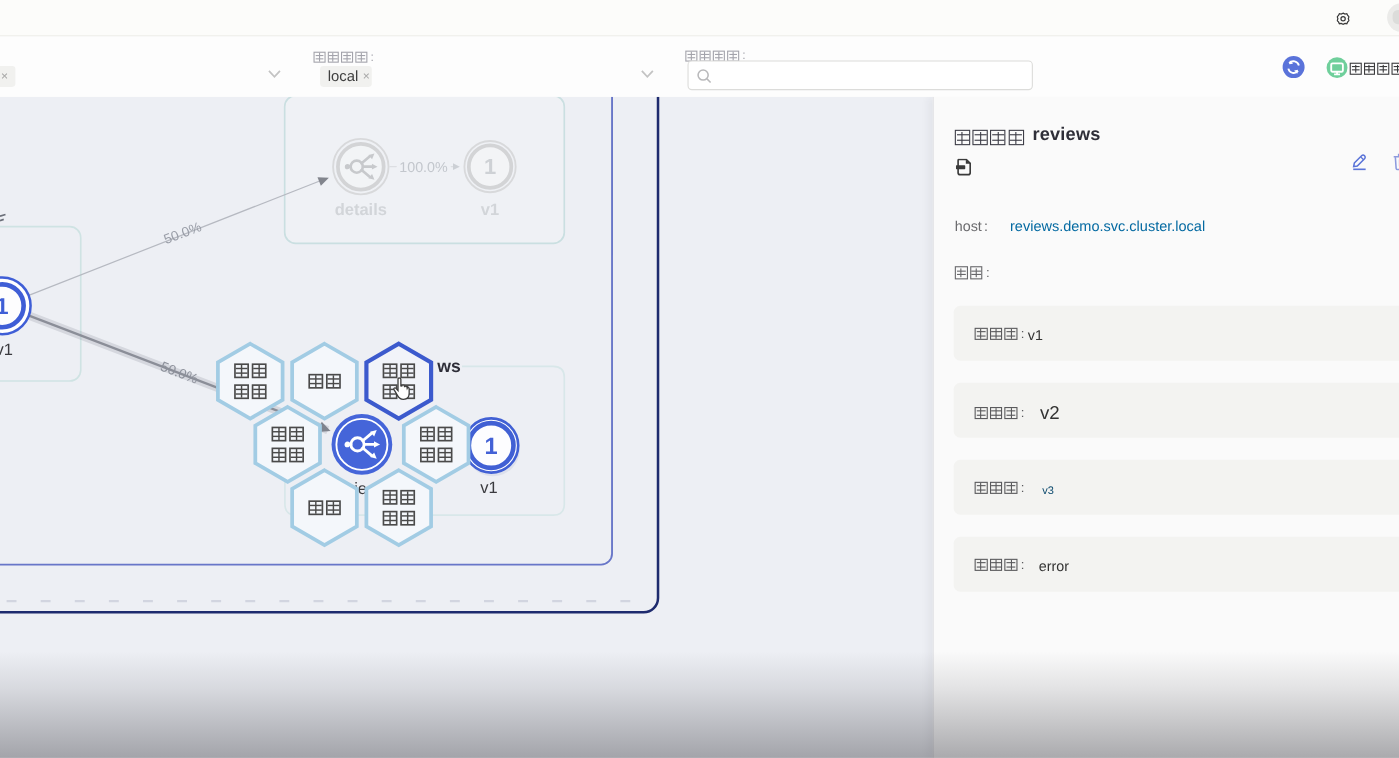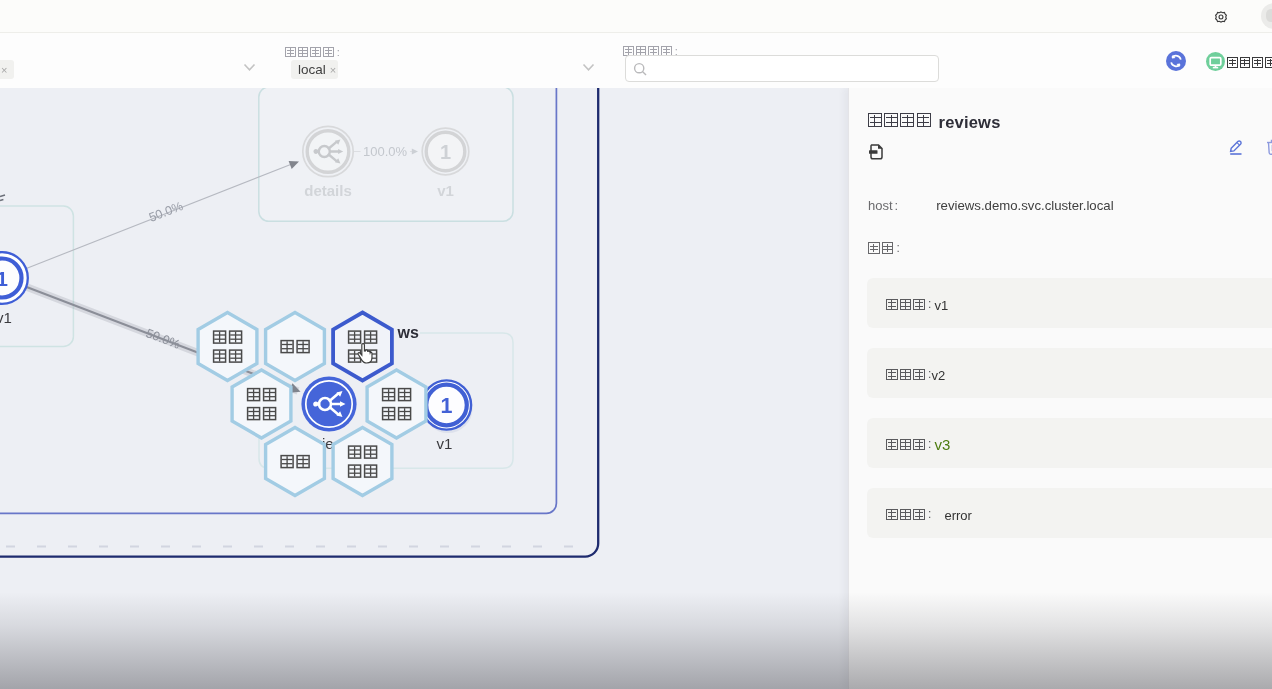--- a/index.html
+++ b/index.html
@@ -190,21 +190,21 @@
   <circle cx="329" cy="316" r="27.6" fill="#4565d9"></circle>
   <circle cx="329" cy="316" r="23.2" fill="none" stroke="#fff" stroke-width="1.7"></circle>
   <g color="#fff" transform="translate(329,316)">
         <use href="#mesh"></use>
       </g>
   <path d="M4.2 0.8 C4.8 0.2 5.9 0.4 6.1 1.4 L6.1 6.1 L6.7 6.15 C6.8 5 8.5 5 8.6 6.2 L8.7 6.8 C8.9 5.9 10.3 6 10.4 7 L10.5 7.6 C10.8 6.9 11.9 7 11.9 8 L11.9 11.2 C11.9 13.8 10.3 15.4 7.9 15.4 C5.7 15.4 4.8 14.6 3.8 12.8 L1.3 8.6 C0.8 7.7 2 6.9 2.7 7.7 L4.1 9.3 L4.1 1.4 Z" transform="translate(356.5,255) scale(1.3)" fill="#fff" stroke="#3c3c3c" stroke-width="0.9"></path>
   </svg>
 </div>
 
 <div id="panel">
-  <div class="abs" style="left:19px;top:25px;display:flex;align-items:flex-start">
+  <div class="abs" style="left:19px;top:25px;display:flex;align-items:flex-end">
     <span class="cjk" style="--s:14px;color:#3d3d47">
         <i></i>
         <i></i>
         <i></i>
         <i></i>
       </span>
     <span style="font-size:16.5px;font-weight:bold;color:#2e2e38;margin-left:8px;letter-spacing:.2px">reviews</span>
   </div>
   <svg class="abs" style="left:20px;top:56px" width="15" height="16" viewBox="0 0 15 16">
     <path d="M2.5 1 H9.5 L13 4.5 V13 A1.8 1.8 0 0 1 11.2 14.8 H3.8 A1.8 1.8 0 0 1 2 13 V2.5 A1.5 1.5 0 0 1 2.5 1 Z" fill="none" stroke="#3a3a3a" stroke-width="1.5"></path>
@@ -215,48 +215,48 @@
     <path d="M3.2 9.2 L9.8 2.6 A1.9 1.9 0 0 1 12.5 5.3 L5.9 11.9 L2.6 12.5 Z" fill="none" stroke="#5b74d8" stroke-width="1.4"></path>
     <line x1="9" y1="3.6" x2="11.6" y2="6.2" stroke="#5b74d8" stroke-width="1.2"></line>
     <line x1="2.2" y1="15" x2="13.5" y2="15" stroke="#5b74d8" stroke-width="1.6"></line>
   </svg>
   <svg class="abs" style="left:417px;top:51px" width="16" height="16" viewBox="0 0 16 16">
     <line x1="1" y1="3.5" x2="15" y2="3.5" stroke="#8d9ade" stroke-width="1.4"></line>
     <line x1="5.5" y1="3" x2="5.5" y2="0.8" stroke="#8d9ade" stroke-width="1.4"></line>
     <path d="M2.5 3.8 L3.2 14 A1.4 1.4 0 0 0 4.6 15.2 H11.4 A1.4 1.4 0 0 0 12.8 14 L13.5 3.8" fill="none" stroke="#8d9ade" stroke-width="1.4"></path>
     <rect x="6.3" y="6.5" width="3.6" height="5" fill="none" stroke="#8d9ade" stroke-width="1.2"></rect>
   </svg>
-  <div class="abs" style="left:19px;top:110px;font-size:13px;color:#6b6b6e;display:flex;align-items:center">host<span style="margin:0 2px">:</span><span style="margin-left:36px;color:#404040;font-size:13.2px">reviews.demo.svc.cluster.local</span></div>
+  <div class="abs" style="left:19px;top:110px;font-size:13px;color:#6b6b6e;display:flex;align-items:center">host<span style="margin:0 2px">:</span><span style="margin-left:18px;color:#0369a1;font-size:13.2px">reviews.demo.svc.cluster.local</span></div>
   <span class="cjk abs" style="--s:11.5px;left:19px;top:153px;color:#68686b">
       <i></i>
       <i></i>
       <b style="font-weight:400;font-size:12px;margin-left:1px">:</b>
     </span>
   <div class="vrow" style="top:189.5px"></div>
   <div class="vrow" style="top:259.5px"></div>
   <div class="vrow" style="top:329.5px"></div>
   <div class="vrow" style="top:399.5px"></div>
   <div class="abs rowtxt" style="left:37px;top:208px"><span class="cjk" style="--s:11.5px;color:#5a5a5d">
         <i></i>
         <i></i>
         <i></i>
         <b style="font-weight:400;font-size:12px;margin-left:1px">:</b>
       </span><span style="font-size:13px;color:#333;margin-left:3px">v1</span></div>
   <div class="abs rowtxt" style="left:37px;top:278px"><span class="cjk" style="--s:11.5px;color:#5a5a5d">
         <i></i>
         <i></i>
         <i></i>
         <b style="font-weight:400;font-size:12px;margin-left:1px">:</b>
-      </span><span style="font-size:13px;color:#333;margin-left:0">v2</span></div>
+      </span><span style="font-size:17px;color:#333;margin-left:14px">v2</span></div>
   <div class="abs rowtxt" style="left:37px;top:348px"><span class="cjk" style="--s:11.5px;color:#5a5a5d">
         <i></i>
         <i></i>
         <i></i>
         <b style="font-weight:400;font-size:12px;margin-left:1px">:</b>
-      </span><span style="font-size:15px;color:#4d7c0f;margin-left:3px">v3</span></div>
+      </span><span style="font-size:10px;color:#0c4a6e;margin-left:16px">v3</span></div>
   <div class="abs rowtxt" style="left:37px;top:418px"><span class="cjk" style="--s:11.5px;color:#5a5a5d">
         <i></i>
         <i></i>
         <i></i>
         <b style="font-weight:400;font-size:12px;margin-left:1px">:</b>
       </span><span style="font-size:13px;color:#333;margin-left:13px">error</span></div>
 </div>
 <div id="fade"></div>
 
 </body></html>

